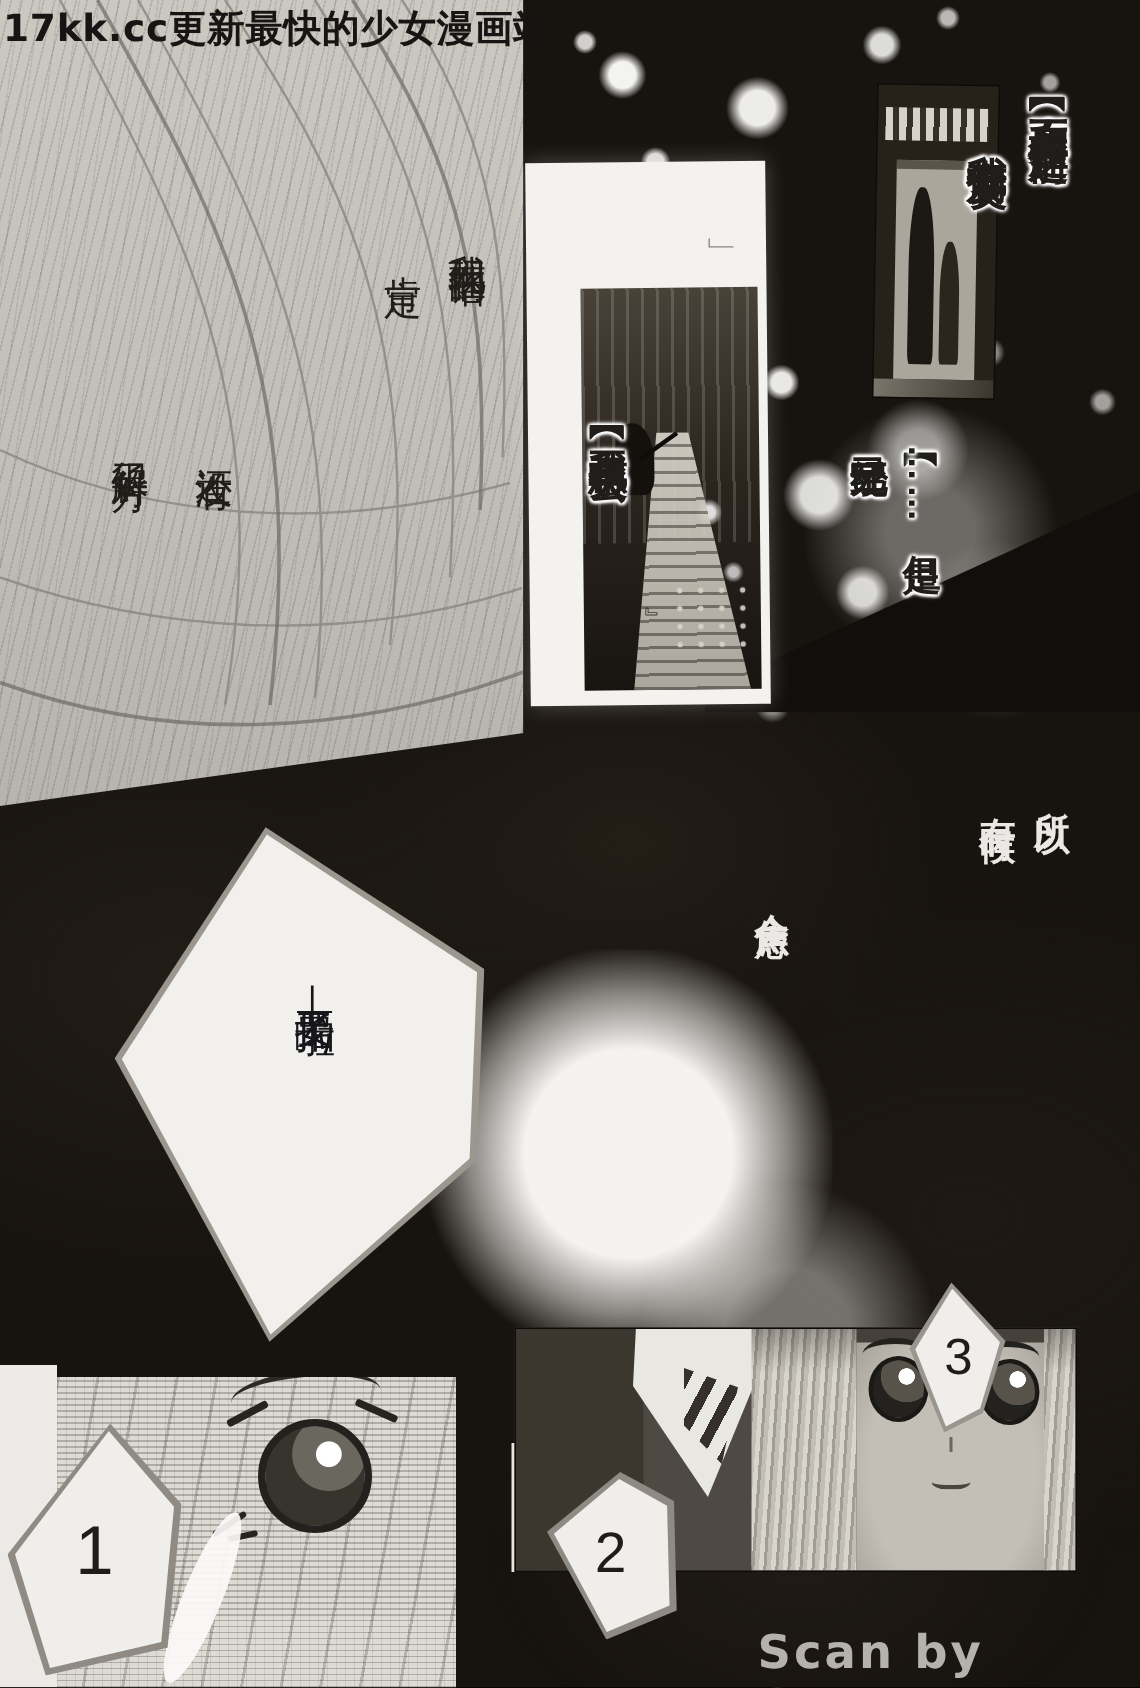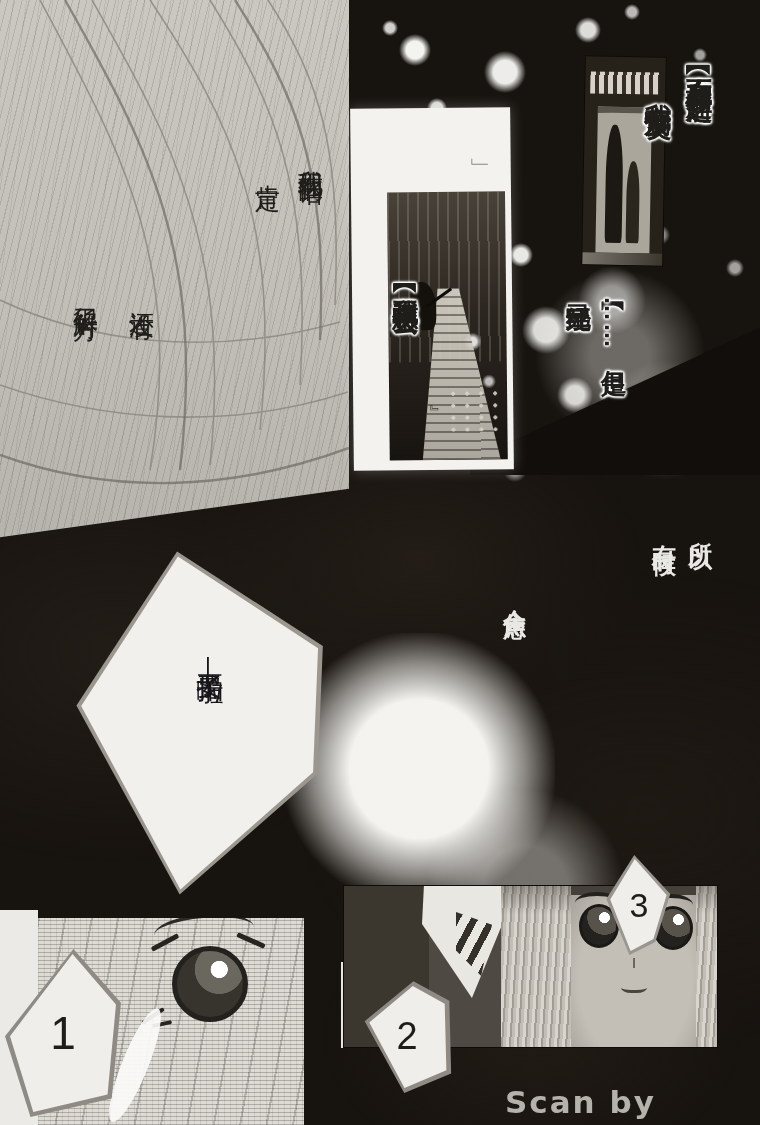--- a/index.html
+++ b/index.html
@@ -198,20 +198,21 @@
         <path d="M0,385 C100,420 225,432 348,392"></path>
       </g>
       <g fill="none" stroke="#6f6b64" stroke-width="2.4" opacity="0.7">
         <path d="M65,0 C150,150 205,255 180,470"></path>
         <path d="M235,0 C295,95 328,165 320,340"></path>
         <path d="M0,455 C110,495 230,492 349,448"></path>
       </g>
     </svg>
   </div>
 
+  <div class="abs watermark">17kk.cc更新最快的少女漫画站</div>
 
   <div class="abs panel-photo">
     <div class="abs photo">
       <div class="abs ph-streaks"></div>
       <div class="abs ph-path"></div>
       <div class="abs ph-figure"></div>
       <div class="abs ph-guitar"></div>
       <div class="abs ph-crowd"></div>
     </div>
   </div>

